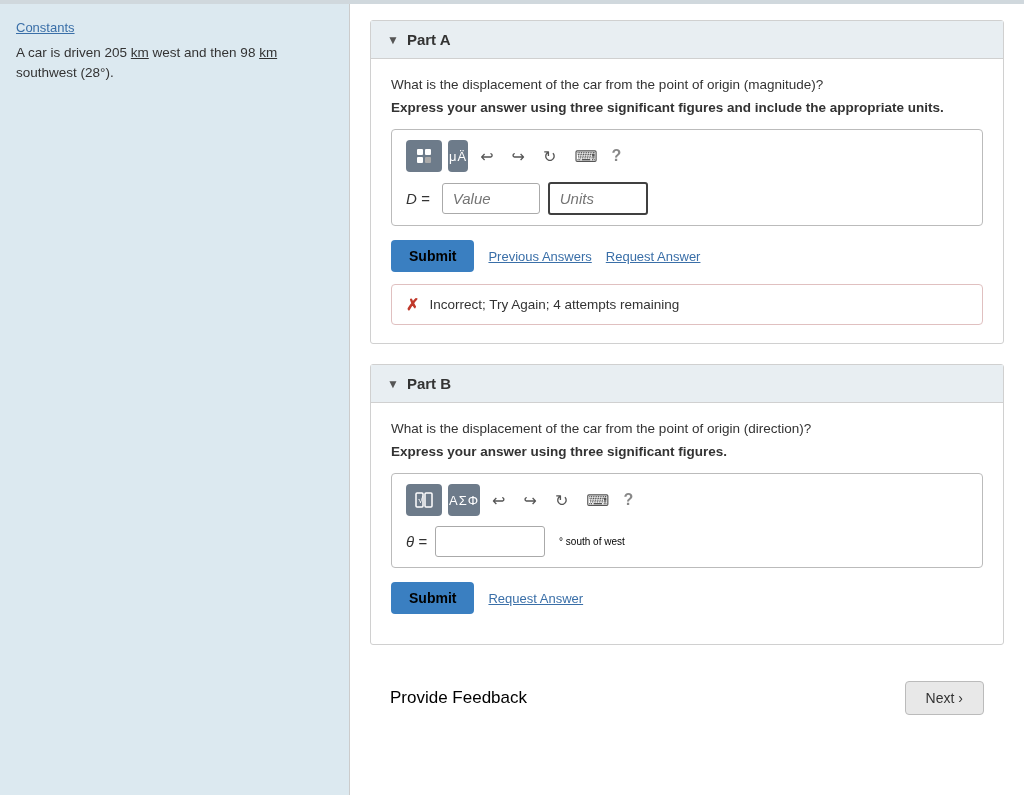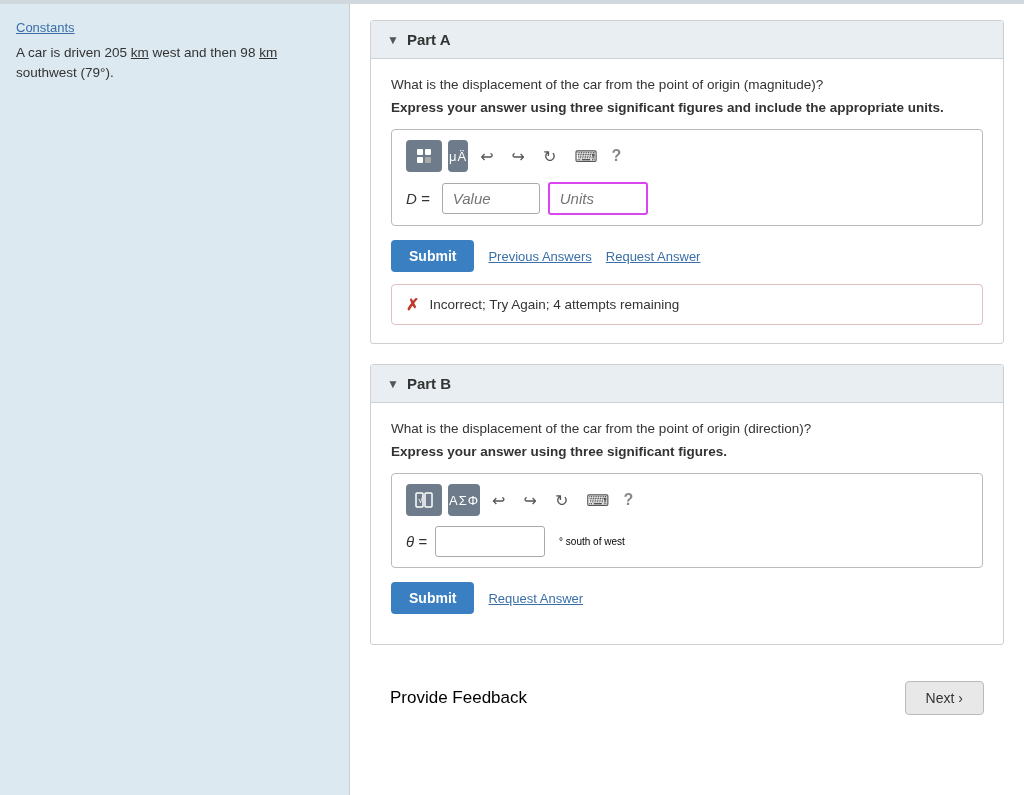--- a/index.html
+++ b/index.html
@@ -146,40 +146,40 @@
       border-radius: 3px;
       padding: 6px 10px;
       font-size: 15px;
       color: #aaa;
       font-style: italic;
       width: 98px;
       outline: none;
       background: #fff;
     }
     .units-input {
-      border: 2px solid #d946ef;
+      border: 2px solid #404040;
       border-radius: 3px;
       padding: 6px 10px;
       font-size: 15px;
       color: #aaa;
       font-style: italic;
       width: 100px;
       outline: none;
       background: #fff;
     }
     
     .submit-row {
       display: flex;
       align-items: center;
       gap: 14px;
       margin-bottom: 12px;
     }
     .submit-btn {
       background: #3a7fc1;
-      color: #ffffff;
+      color: #000000;
       border: none;
       border-radius: 4px;
       padding: 8px 18px;
       font-size: 14px;
       cursor: pointer;
       font-weight: bold;
     }
     .link-btn {
       color: #3a6fa8;
       text-decoration: underline;
@@ -280,21 +280,21 @@
   </style>
 </head>
 <body>
 
 <div class="divider-top"></div>
 <div class="page-container">
 
   <div class="sidebar">
     <a class="constants-link">Constants</a>
     <div class="problem-text">
-      <span>A car is driven 205 </span><u>km</u><span> west and then 98 </span><u>km</u><span> southwest (79°).</span>
+      <span>A car is driven 205 </span><u>km</u><span> west and then 98 </span><u>km</u><span> southwest (28°).</span>
     </div>
   </div>
 
   <div class="main-content">
 
     <div class="part-section">
       <div class="part-header">
         <span class="collapse-arrow">▼</span>
         <span class="part-title">Part A</span>
       </div>

